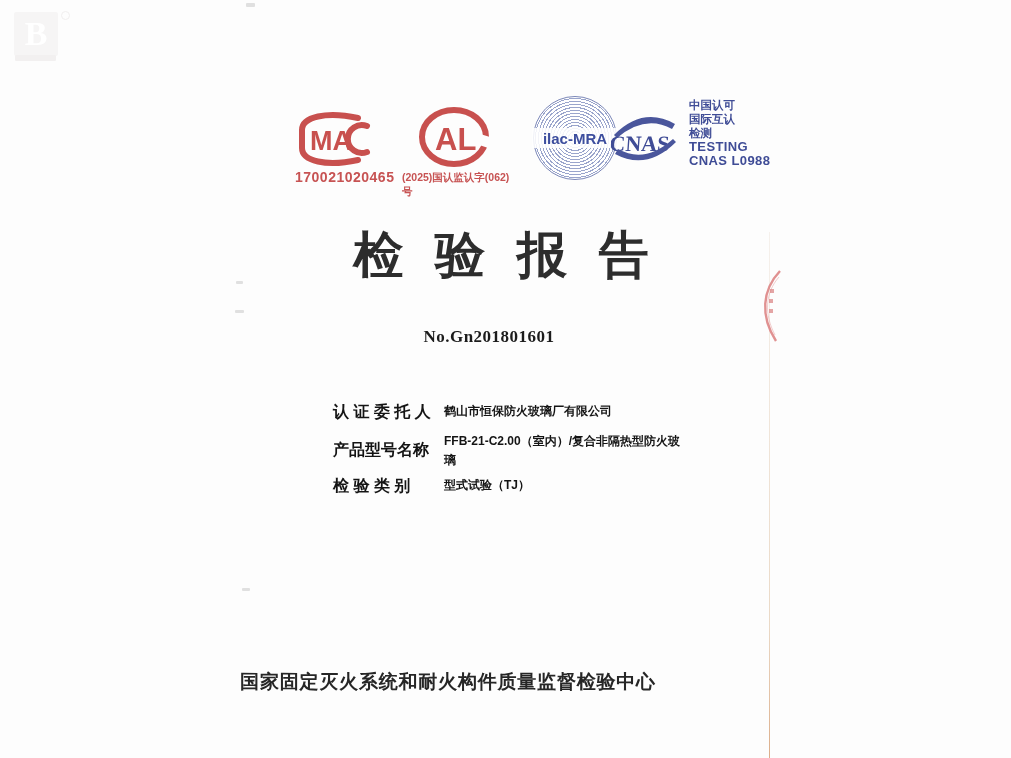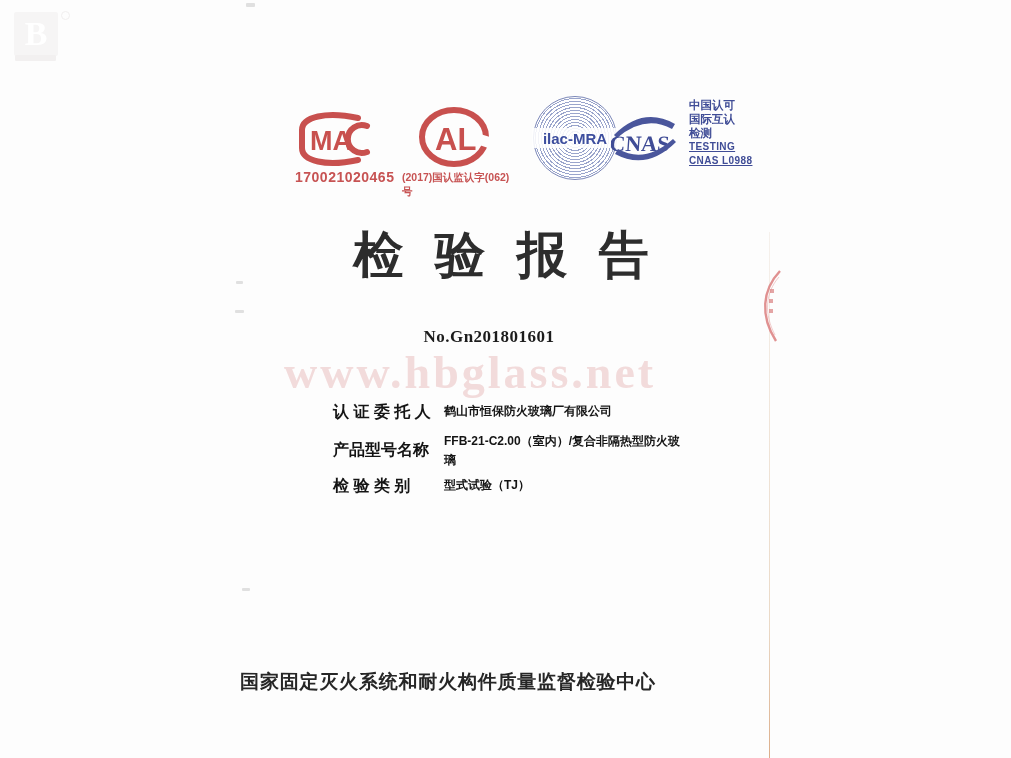--- a/index.html
+++ b/index.html
@@ -20,21 +20,21 @@
   .cal-caption{position:absolute;left:402px;top:171px;width:112px;font-size:10.5px;font-weight:bold;
     color:#c75353;letter-spacing:0;}
   .ilac-seal{position:absolute;left:533px;top:96px;width:82px;height:82px;border-radius:50%;
     border:1px solid #7b87b8;
     background:repeating-radial-gradient(circle at 50% 50%, #9aa5cc 0 1px, #ffffff 1px 3px);}
   .ilac-band{position:absolute;left:-2px;right:-2px;top:31px;height:20px;
     background:rgba(255,255,255,.88);display:flex;align-items:center;justify-content:center;}
   .ilac-band span{font-size:15px;font-weight:bold;color:#3d4e9e;}
   .cnas-side{position:absolute;left:689px;top:98px;line-height:14px;color:#3f4c96;font-weight:bold;}
   .cnas-side div{font-size:11.5px;}
-  .cnas-side div.en{font-size:10px;letter-spacing:.4px;text-decoration:underline;}
+  .cnas-side div.en{font-size:13px;letter-spacing:.4px;}
   
   .doc-title{position:absolute;left:0;top:222px;width:1011px;text-align:center;
     font-size:50px;font-weight:bold;letter-spacing:9px;color:#2d2d2d;}
   .report-no{position:absolute;left:0;top:327px;width:978px;text-align:center;
     font-family:"Liberation Serif",serif;font-size:17px;font-weight:bold;color:#1c1c1c;letter-spacing:.5px;}
   .watermark{position:absolute;left:284px;top:346px;width:460px;
     font-family:"Liberation Serif",serif;font-weight:bold;font-size:46px;letter-spacing:3px;
     color:#f2dbdb;user-select:none;}
   
   .field-label{position:absolute;left:333px;font-size:16px;font-weight:bold;color:#141414;white-space:pre;text-align:center;}
@@ -64,21 +64,21 @@
     <text x="14" y="40" font-size="27" font-weight="bold" fill="#c8504e" font-family="Liberation Sans, sans-serif">MA</text>
     <path d="M71,16 A14,14 0 1 0 71,42" fill="none" stroke="#c8504e" stroke-width="6" stroke-linecap="round"></path>
   </svg>
   <div class="cma-num">170021020465</div>
 
   <svg style="position:absolute;left:416px;top:106px;" width="80" height="64" viewBox="0 0 80 64">
     <ellipse cx="38" cy="31" rx="32" ry="27" fill="none" stroke="#c8504e" stroke-width="6"></ellipse>
     <rect x="64" y="30" width="12" height="11" fill="#fdfdfd" transform="rotate(18 70 35)"></rect>
     <text x="19" y="44" font-size="31" font-weight="bold" fill="#c8504e" font-family="Liberation Sans, sans-serif">AL</text>
   </svg>
-  <div class="cal-caption">(2017)国认监认字(062)号</div>
+  <div class="cal-caption">(2025)国认监认字(062)号</div>
 
   <div class="ilac-seal">
     <div class="ilac-band">
       <span>ilac-MRA</span>
     </div>
   </div>
 
   <svg style="position:absolute;left:611px;top:109px;" width="68" height="60" viewBox="0 0 68 60">
     <path d="M3,26 Q32,-3 64,15 L61,20 Q34,5 6,29 Z" fill="#4a569c"></path>
     <text x="1" y="42" font-size="22" font-weight="bold" fill="#3f4c96" font-family="Liberation Serif, serif" transform="skewX(-4)">CNAS</text>
@@ -89,21 +89,20 @@
     <div>中国认可</div>
     <div>国际互认</div>
     <div>检测</div>
     <div class="en">TESTING</div>
     <div class="en">CNAS L0988</div>
   </div>
 
   <div class="doc-title">检 验 报 告</div>
   <div class="report-no">No.Gn201801601</div>
 
-  <div class="watermark">www.hbglass.net</div>
 
   <div class="field-label" style="top:402px;">认 证 委 托 人</div>
   <div class="field-value" style="top:402px;">鹤山市恒保防火玻璃厂有限公司</div>
 
   <div class="field-label" style="top:440px;">产品型号名称</div>
   <div class="field-value" style="top:432px;width:330px;">
     <div>FFB-21-C2.00（室内）/复合非隔热型防火玻</div>
     <div>璃</div>
   </div>
 

